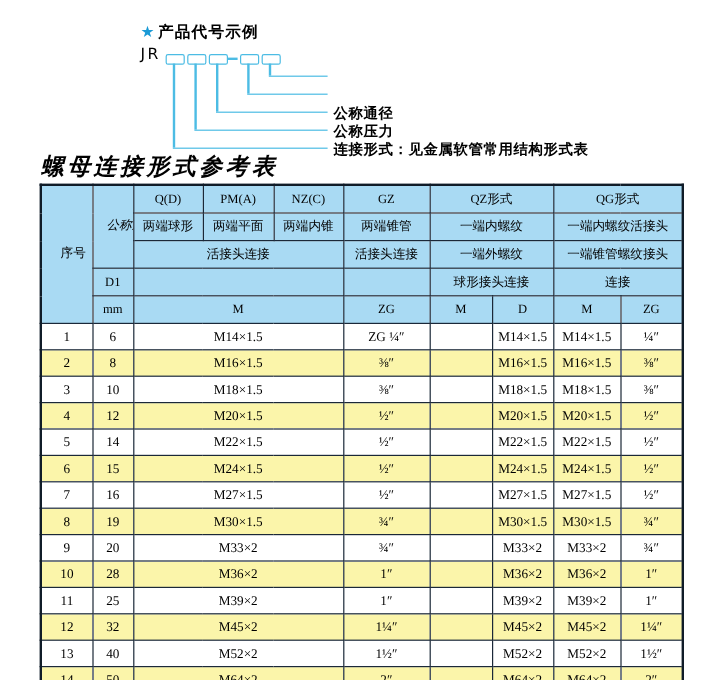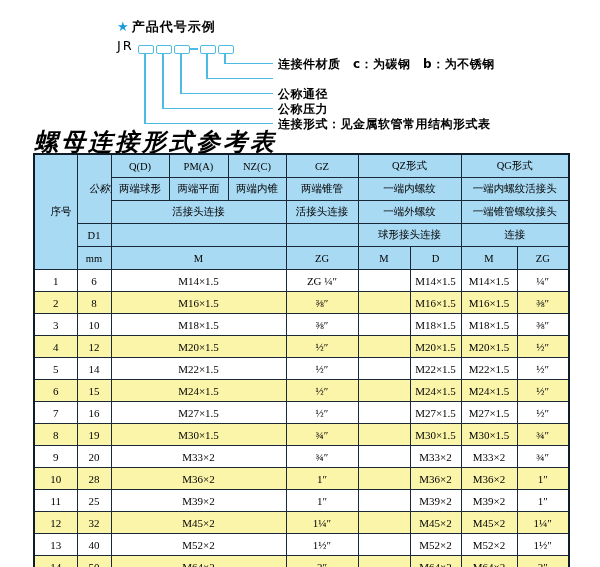--- a/index.html
+++ b/index.html
@@ -13,21 +13,21 @@
   .diag-title .star{color:#1a9ad6;margin-right:2px;}
   .jr{position:absolute;left:117px;top:38px;font-family:"DejaVu Sans","Liberation Sans",sans-serif;
       font-size:13px;font-weight:normal;letter-spacing:2px;}
   .code-box{position:absolute;top:45px;width:14px;height:7px;border:1.5px solid #4cbce4;border-radius:2px;background:#fff;}
   .code-dash{position:absolute;top:48px;width:8px;height:2px;background:#4cbce4;}
   .dline{position:absolute;background:#4cbce4;}
   .dlabel{position:absolute;left:278px;font-family:"DejaVu Sans","Liberation Sans",sans-serif;
           font-size:12px;font-weight:bold;white-space:nowrap;letter-spacing:0.5px;}
 
   
-  .tbl-title{position:absolute;left:34px;top:126px;font-size:24px;font-weight:bold;font-style:italic;
+  .tbl-title{position:absolute;left:34px;top:126px;font-size:19px;font-weight:bold;font-style:italic;
              letter-spacing:3px;font-family:"DejaVu Serif","Liberation Serif",serif;}
 
   
   #reftable{position:absolute;left:33px;top:153px;border-collapse:collapse;table-layout:fixed;
             width:537px;font-size:11px;}
   #reftable td{border:1px solid #1b2838;text-align:center;vertical-align:middle;padding:0;
                overflow:hidden;white-space:nowrap;}
   #reftable{border:2px solid #101c28;}
   #reftable .hrow td{background:#a9daf3;height:22px;font-size:10.5px;}
   #reftable tbody td{height:21px;background:#ffffff;}
@@ -55,21 +55,20 @@
     <div class="dline" style="left:224px;top:62.5px;width:49px;height:1.5px"></div>
     <div class="dline" style="left:206px;top:53px;width:1.5px;height:25px"></div>
     <div class="dline" style="left:206px;top:77.5px;width:67px;height:1.5px"></div>
     <div class="dline" style="left:180px;top:53px;width:1.5px;height:40px"></div>
     <div class="dline" style="left:180px;top:92.5px;width:93px;height:1.5px"></div>
     <div class="dline" style="left:162px;top:53px;width:1.5px;height:55px"></div>
     <div class="dline" style="left:162px;top:107.5px;width:111px;height:1.5px"></div>
     <div class="dline" style="left:144px;top:53px;width:1.5px;height:70px"></div>
     <div class="dline" style="left:144px;top:122.5px;width:129px;height:1.5px"></div>
 
-    <div class="dlabel" style="top:56px">连接件材质　c：为碳钢　b：为不锈钢</div>
     <div class="dlabel" style="top:86px">公称通径</div>
     <div class="dlabel" style="top:101px">公称压力</div>
     <div class="dlabel" style="top:116px">连接形式：见金属软管常用结构形式表</div>
   </div>
 
   <div class="tbl-title">螺母连接形式参考表</div>
 
   <table id="reftable">
     <colgroup>
       <col style="width:43px">

